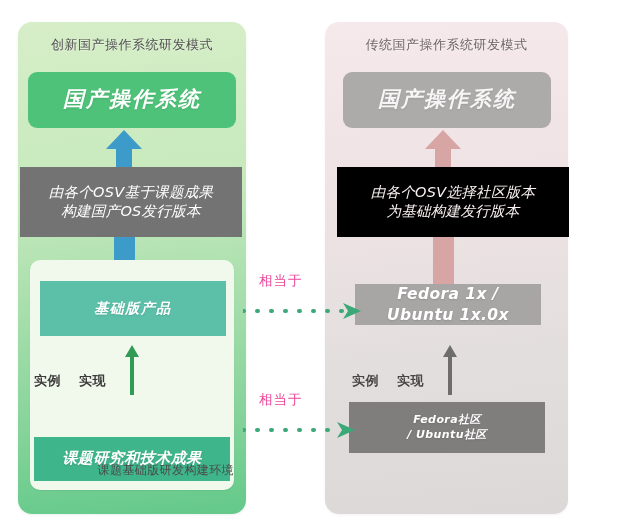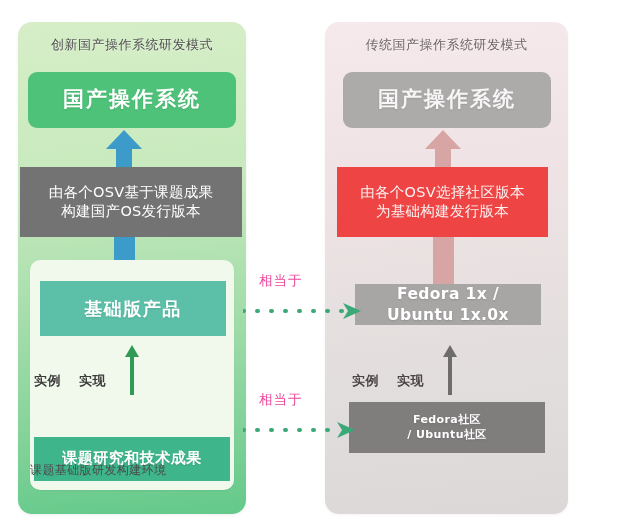--- a/index.html
+++ b/index.html
@@ -63,20 +63,21 @@
   .box {
     position: absolute;
     box-sizing: border-box;
     display: flex;
     flex-direction: column;
     align-items: center;
     justify-content: center;
     text-align: center;
     color: #ffffff;
     line-height: 1.3;
+    font-style: italic;
   }
 
   
   #box-os-left {
     left: 28px;
     top: 72px;
     width: 208px;
     height: 56px;
     background: #4ec278;
     border-radius: 9px;
@@ -115,21 +116,21 @@
     background: #f1f8ec;
     border-radius: 10px;
     box-shadow: 0 1px 2px rgba(0,0,0,0.05);
   }
   #box-base-product {
     left: 40px;
     top: 281px;
     width: 186px;
     height: 55px;
     background: #5cbfa8;
-    font-size: 18px;
+    font-size: 14px;
     font-weight: 700;
     letter-spacing: 1.5px;
     text-shadow: 0 1px 2px rgba(0,0,0,0.10);
   }
   #box-research {
     left: 34px;
     top: 404px;
     width: 196px;
     height: 44px;
     background: #3fb58c;
@@ -137,21 +138,21 @@
     font-weight: 700;
     letter-spacing: 0.5px;
     text-shadow: 0 1px 2px rgba(0,0,0,0.10);
     margin-top: 33px;
   }
   #caption-left {
     position: absolute;
     left: 30px;
     top: 462px;
     width: 204px;
-    text-align: left;
+    text-align: right;
     font-size: 12px;
     color: #4a4a4a;
     letter-spacing: 0.4px;
   }
 
   
   .impl-row {
     position: absolute;
     display: flex;
     align-items: center;
@@ -190,23 +191,23 @@
     border-radius: 9px;
     font-size: 21px;
     font-weight: 700;
     letter-spacing: 2px;
     color: #f7f5f5;
     text-shadow: 0 1px 2px rgba(0,0,0,0.10);
   }
   #box-osv-right {
     left: 337px;
     top: 167px;
-    width: 211px;
+    width: 232px;
     height: 70px;
-    background: #ef4444;
+    background: #000000;
     font-size: 14.5px;
     font-weight: 500;
     letter-spacing: 0.3px;
     color: #fbf2f2;
   }
   #arrow-pink {
     position: absolute;
     left: 425px;
     top: 130px;
     width: 36px;

